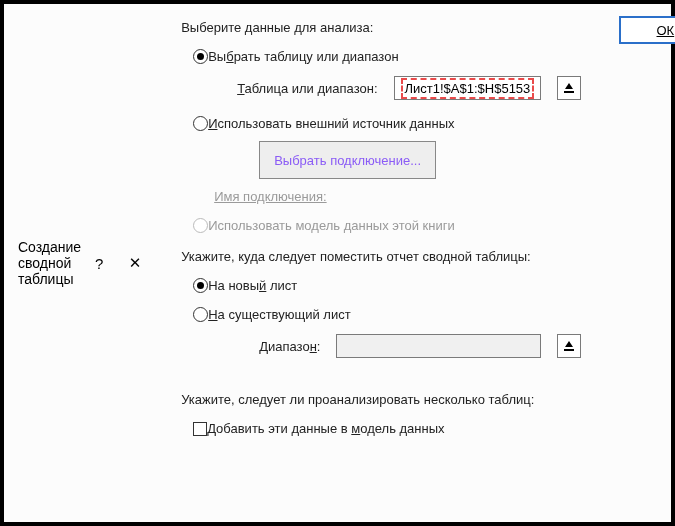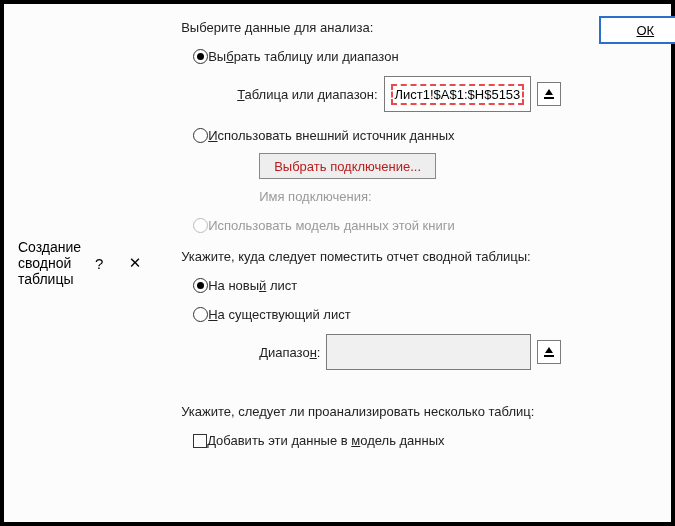--- a/index.html
+++ b/index.html
@@ -63,27 +63,27 @@
   .radio.disabled { border-color: #bbb; }
   .checkbox {
     width: 14px; height: 14px;
     border: 1px solid #333;
     background: #fff;
   }
   .disabled-text { color: #9a9a9a; }
   .field-row {
     display: flex;
     align-items: center;
-    gap: 6px;
+    gap: 16px;
     margin: 2px 0 12px 56px;
   }
   .field-label { white-space: nowrap; }
   .textbox {
     flex: 1;
-    height: 36px;
+    height: 24px;
     border: 1px solid #7a7a7a;
     background: #fff;
     padding: 2px 6px;
     font-size: 13px;
     display: flex;
     align-items: center;
     color: #000;
   }
   .textbox.disabled { background: #f0f0f0; color: #888; }
   .highlight-wrap {
@@ -92,31 +92,32 @@
     display: inline-block;
   }
   .refbtn {
     width: 24px; height: 24px;
     border: 1px solid #7a7a7a;
     background: #fff;
     display: flex; align-items: center; justify-content: center;
   }
   .refbtn svg { display: block; }
   .btn {
-    height: 26px;
+    height: 38px;
     border: 1px solid #888;
     background: #eee;
     padding: 0 14px;
     font-size: 13px;
-    color: #b91c1c;
+    color: #8b5cf6;
     display: inline-flex; align-items: center; justify-content: center;
   }
   .conn-name {
-    margin: 2px 0 10px 78px;
+    margin: 2px 0 10px 33px;
     color: #9a9a9a;
+    text-decoration: underline;
   }
   .footer {
     display: flex;
     justify-content: space-between;
     padding: 12px 20px 14px 20px;
     text-decoration: underline;
   }
   .dlg-btn {
     min-width: 92px;
     height: 28px;

